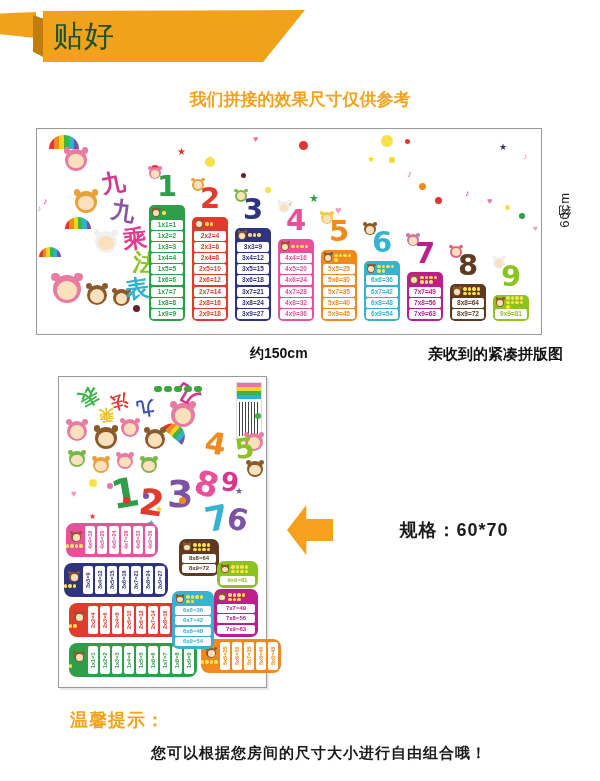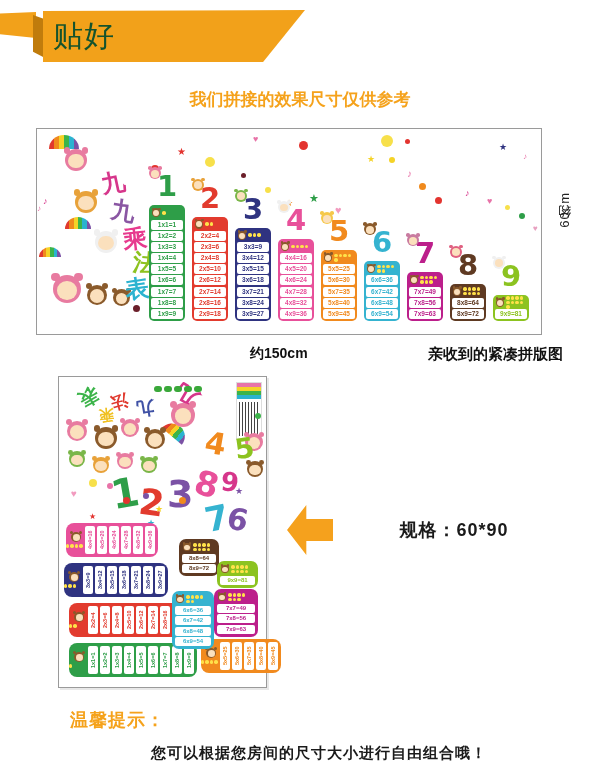--- a/index.html
+++ b/index.html
@@ -695,21 +695,21 @@
           </span>
         </div>
         <div class="hcell" style="color:#35b3d0;">6x6=36</div>
         <div class="hcell" style="color:#35b3d0;">6x7=42</div>
         <div class="hcell" style="color:#35b3d0;">6x8=48</div>
         <div class="hcell" style="color:#35b3d0;">6x9=54</div>
       </div>
     </div>
 
   <div class="arrow-left"></div>
-  <div class="spec">规格：60*90</div>
+  <div class="spec">规格：60*70</div>
 
   <div class="tips">
     <div class="tips-row1">
       <span class="tips-prefix">温馨提示：</span>
     </div>
     <div class="tips-line tips-line2">您可以根据您房间的尺寸大小进行自由组合哦！</div>
   </div>
 
 </div>
 

